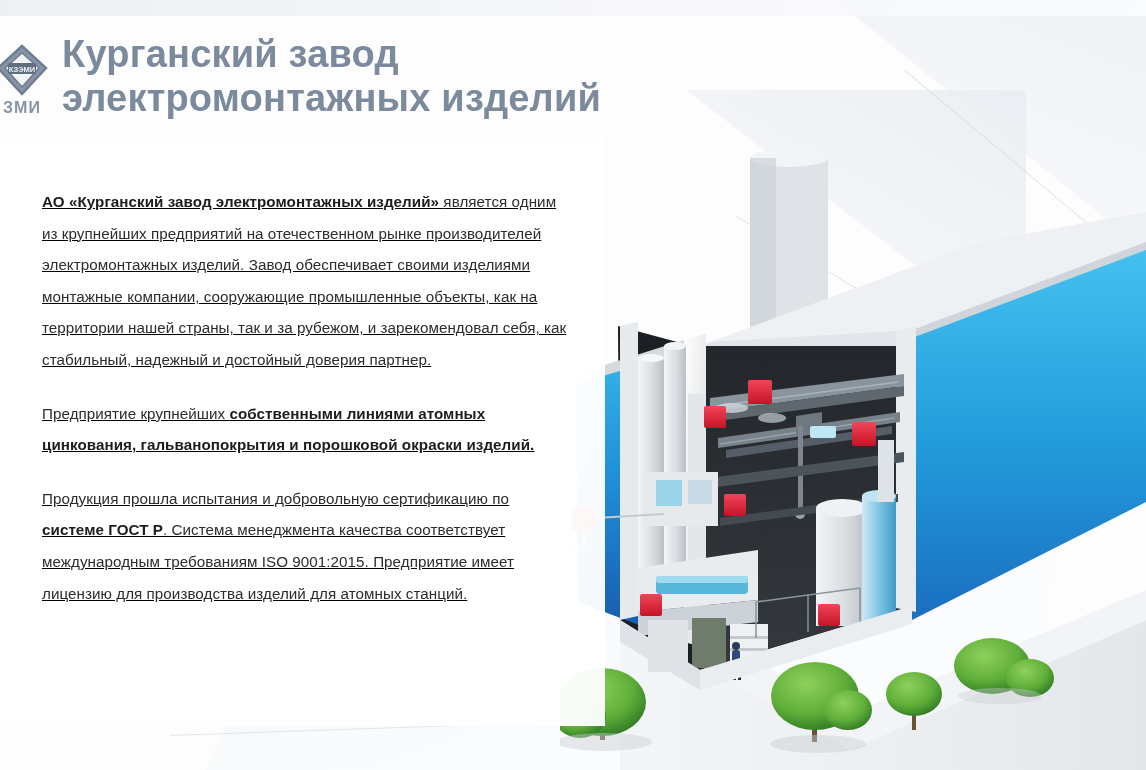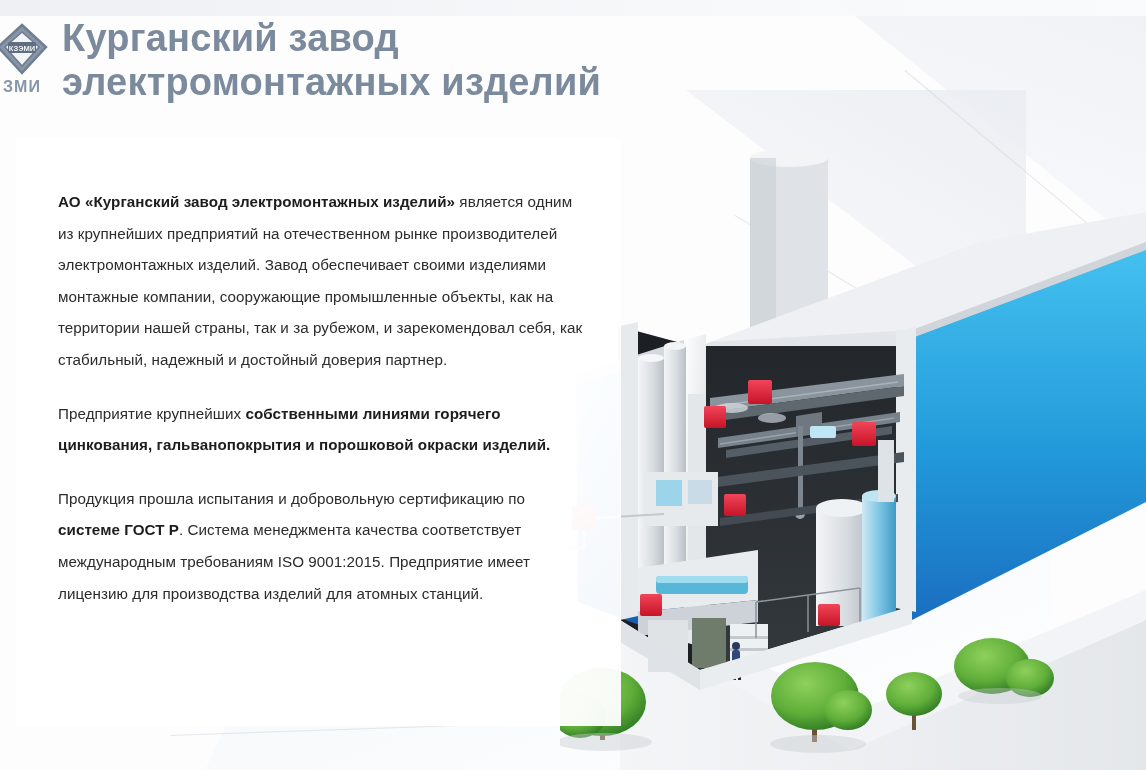--- a/index.html
+++ b/index.html
@@ -66,21 +66,21 @@
     opacity: .55;
   }
 
   
   .header {
     position: absolute;
     top: 0; left: 0;
     width: 1146px;
     height: 120px;
     display: flex;
-    align-items: center;
+    align-items: flex-end;
     padding-left: 2px;
     z-index: 6;
   }
 
   .brand-mark {
     width: 56px;
     height: 78px;
     margin-left: -6px;
     margin-right: 10px;
     flex: none;
@@ -93,26 +93,27 @@
     font-weight: bold;
     color: #7b8a9c;
     letter-spacing: .2px;
     white-space: pre-line;
     text-shadow: 0 1px 0 rgba(255,255,255,.8);
   }
 
   
   .text-card {
     position: absolute;
-    left: 16px; top: 138px;
+    left: 0; top: 138px;
     width: 605px;
     height: 588px;
     background: linear-gradient(110deg, #ffffff 0%, #ffffff 72%, rgba(255,255,255,.94) 100%);
     z-index: 5;
     padding: 48px 34px 0 42px;
+    text-decoration: underline;
   }
 
   .para {
     color: #2c2c2e;
     font-size: 15.2px;
     line-height: 2.08;
     margin-bottom: 22px;
     letter-spacing: .05px;
   }
   .para:last-child { margin-bottom: 0; }
@@ -308,21 +309,21 @@
       <ellipse cx="258" cy="594" rx="48" ry="9" fill="#c9ced3" opacity=".45"></ellipse>
       <ellipse cx="440" cy="546" rx="42" ry="8" fill="#c9ced3" opacity=".4"></ellipse>
 
       <polygon points="60,470 140,520 140,540 60,492" fill="#dfe3e7"></polygon>
       <polygon points="140,520 352,456 352,474 140,540" fill="#eaedf0"></polygon>
     </svg>
   </div>
 
   <div class="text-card">
     <p class="para" id="p0"><b>АО «Курганский завод электромонтажных изделий» </b><span>является одним из крупнейших предприятий на отечественном рынке производителей электромонтажных изделий. Завод обеспечивает своими изделиями монтажные компании, сооружающие промышленные объекты, как на территории нашей страны, так и за рубежом, и зарекомендовал себя, как стабильный, надежный и достойный доверия партнер.</span></p>
-    <p class="para" id="p1"><span>Предприятие крупнейших </span><b>собственными линиями горячего цинкования, гальванопокрытия и порошковой окраски изделий.</b></p>
+    <p class="para" id="p1"><span>Предприятие крупнейших </span><b>собственными линиями атомных цинкования, гальванопокрытия и порошковой окраски изделий.</b></p>
     <p class="para" id="p2"><span>Продукция прошла испытания и добровольную сертификацию по </span><b>системе ГОСТ Р</b><span>. Система менеджмента качества соответствует международным требованиям ISO 9001:2015. Предприятие имеет лицензию для производства изделий для атомных станций.</span></p>
   </div>
 
   <div class="header">
     <div class="brand-mark">
       <svg viewBox="0 0 56 78" xmlns="http://www.w3.org/2000/svg" aria-hidden="true">
         <g fill="none" stroke="#7b8a9c" stroke-width="2.4">
           <polygon points="26,4 50,26 26,52 2,26" fill="#8795a6" stroke="#6f7e90"></polygon>
           <polygon points="26,11 43,26 26,45 9,26" fill="#f2f4f7" stroke="#6f7e90" stroke-width="1.6"></polygon>
         </g>

